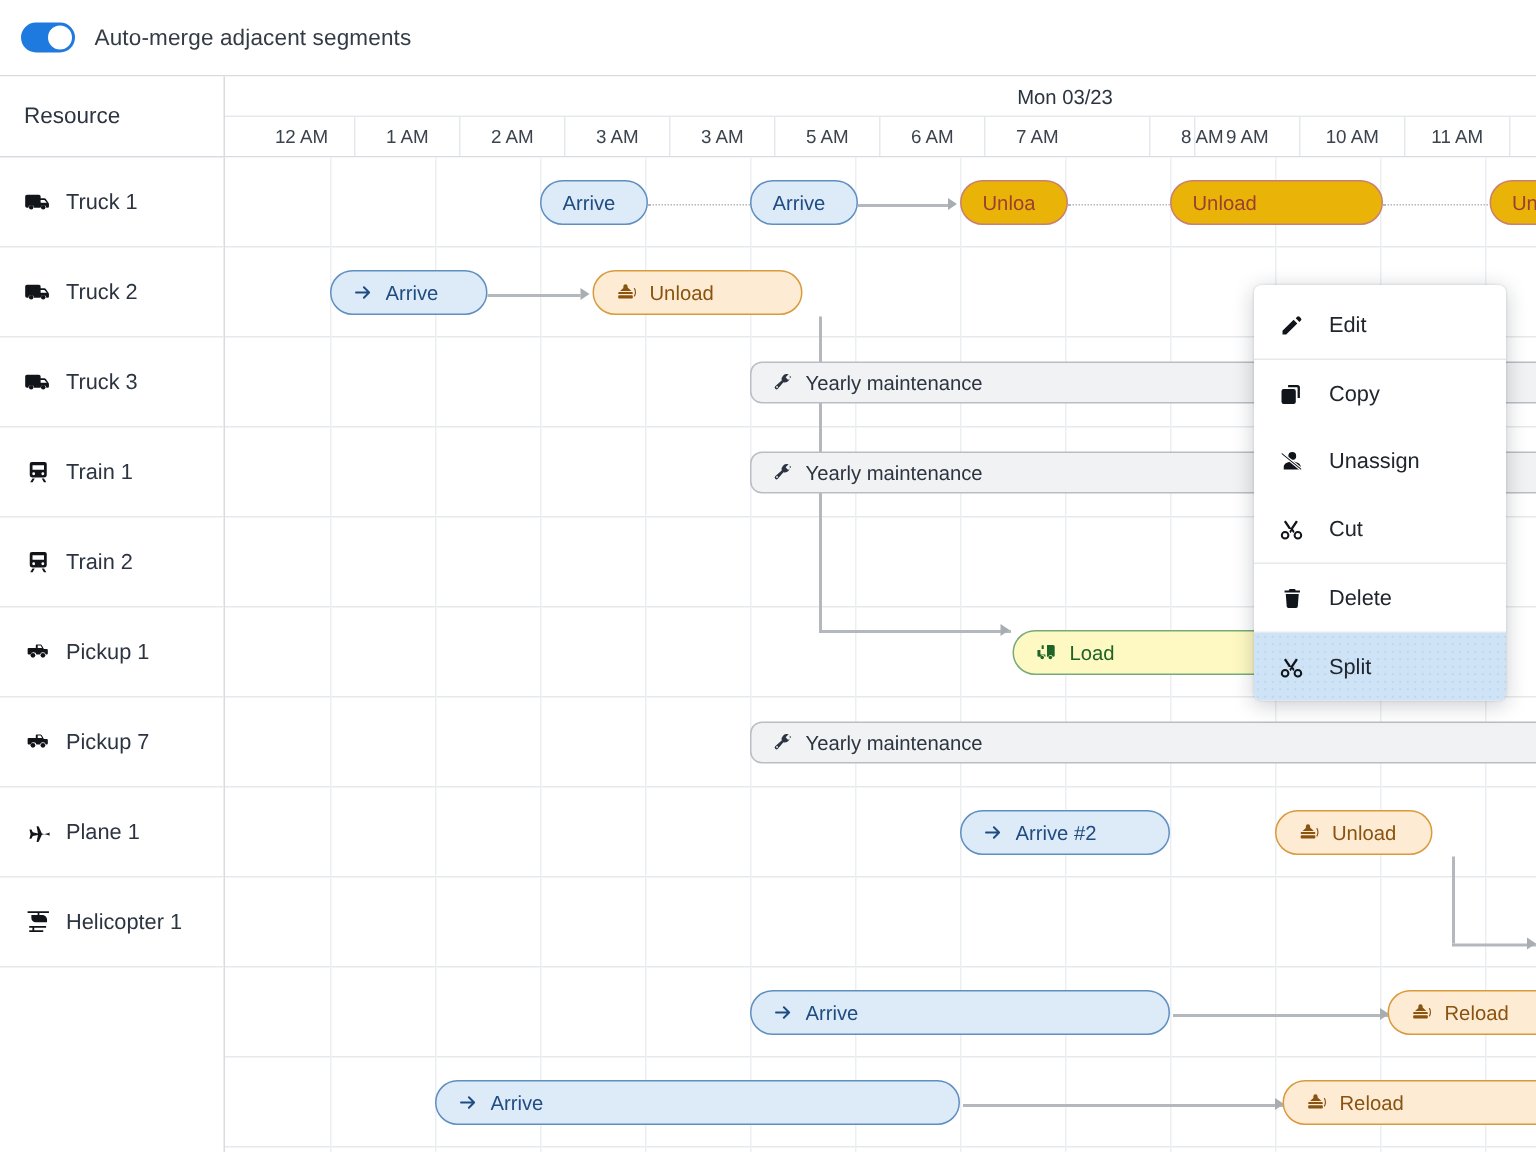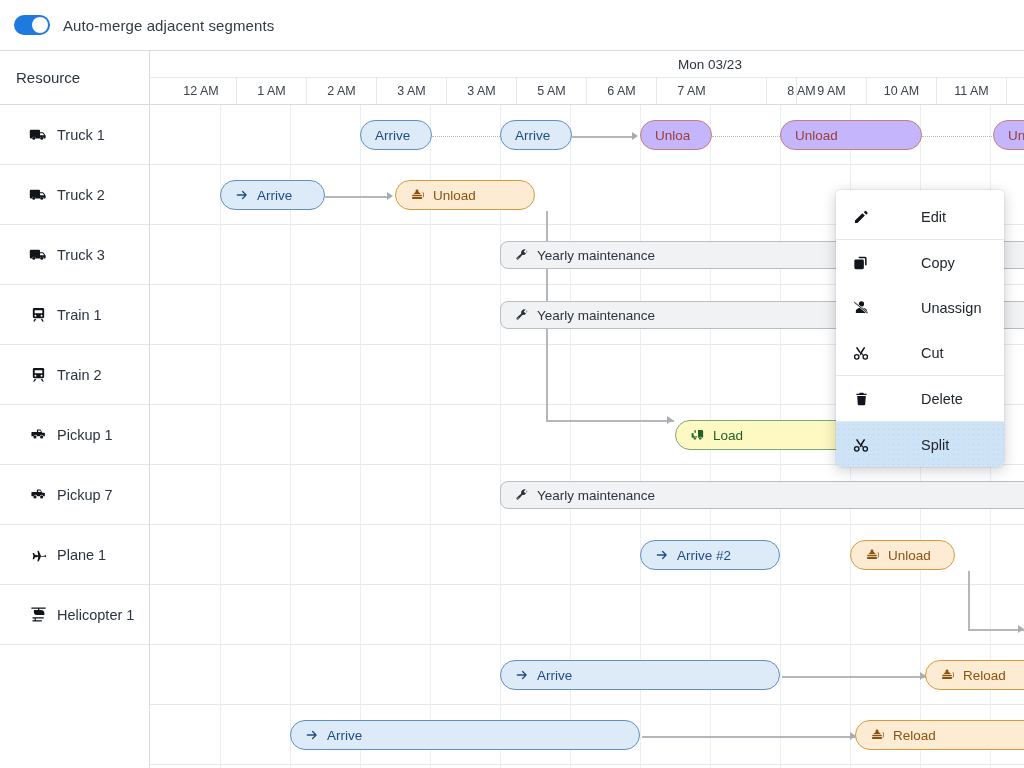--- a/index.html
+++ b/index.html
@@ -111,21 +111,21 @@
     position: absolute; left: 150px; top: 54px;
     width: 874px; height: 664px;
     overflow: hidden;
     background: #ffffff;
   }
   .res-row {
     position: relative;
     height: 60px;
     border-bottom: 1px solid #e6e9ec;
     display: flex; align-items: center;
-    padding-left: 29px;
+    padding-left: 16px;
   }
   .res-row .r-ico {
     width: 19px; height: 19px;
     margin-right: 9px;
     flex: 0 0 auto;
     display: flex; align-items: center; justify-content: center;
     color: #111418;
   }
   .res-row .r-ico svg { display: block; }
   .res-row .r-name { font-size: 14.5px; color: #2b3440; }
@@ -157,21 +157,21 @@
   }
   .ev .e-ico {
     flex: 0 0 auto;
     margin-right: 8px;
     display: flex; align-items: center;
   }
   .ev .e-ico svg { display: block; }
   .ev .e-lbl { overflow: hidden; text-overflow: clip; }
 
   .ev.blue   { background: #ddeaf8; border-color: #5f8fc0; color: #1f4d82; }
-  .ev.red    { background: #c4b5fd; border-color: #c97f72; color: #9c3f32; }
+  .ev.red    { background: #eab308; border-color: #c97f72; color: #9c3f32; }
   .ev.orange { background: #fdebd3; border-color: #d99a3e; color: #8a5310; }
   .ev.green  { background: #fef9c3; border-color: #76ab79; color: #1f6327; }
   .ev.gray   { background: #f1f2f3; border-color: #b9bec4; color: #2b3440;
                border-radius: 8px; }
 
   
   .lk {
     position: absolute;
     background: #b4b8bc;
     z-index: 2;
@@ -203,21 +203,20 @@
     z-index: 50;
     padding: 4px 0 0 0;
   }
   .mi {
     display: flex; align-items: center;
     height: 45px;
     padding-left: 14px;
     font-size: 14.5px;
     color: #20262e;
     cursor: pointer;
-    gap: 35px;
   }
   .mi .m-ico {
     width: 22px; flex: 0 0 auto;
     margin-right: 14px;
     display: flex; align-items: center; justify-content: center;
     color: #10151b;
   }
   .mi .m-ico svg { display: block; }
   .mi.sel {
     background: #cfe3f6;

